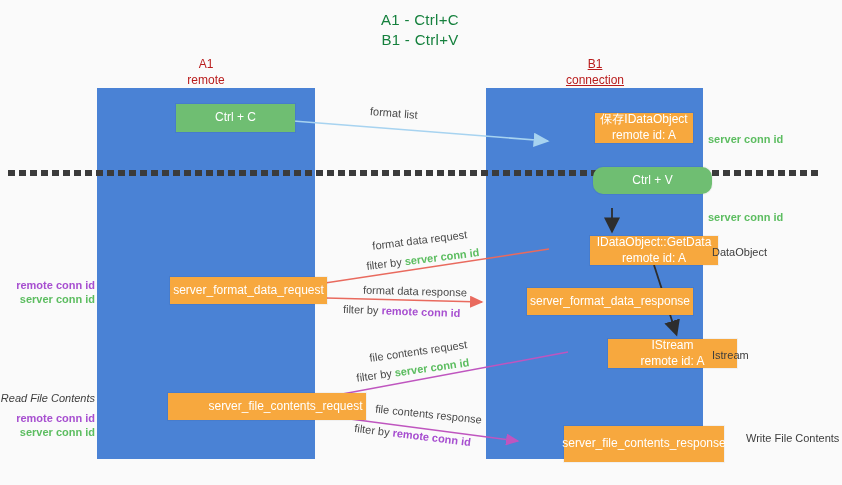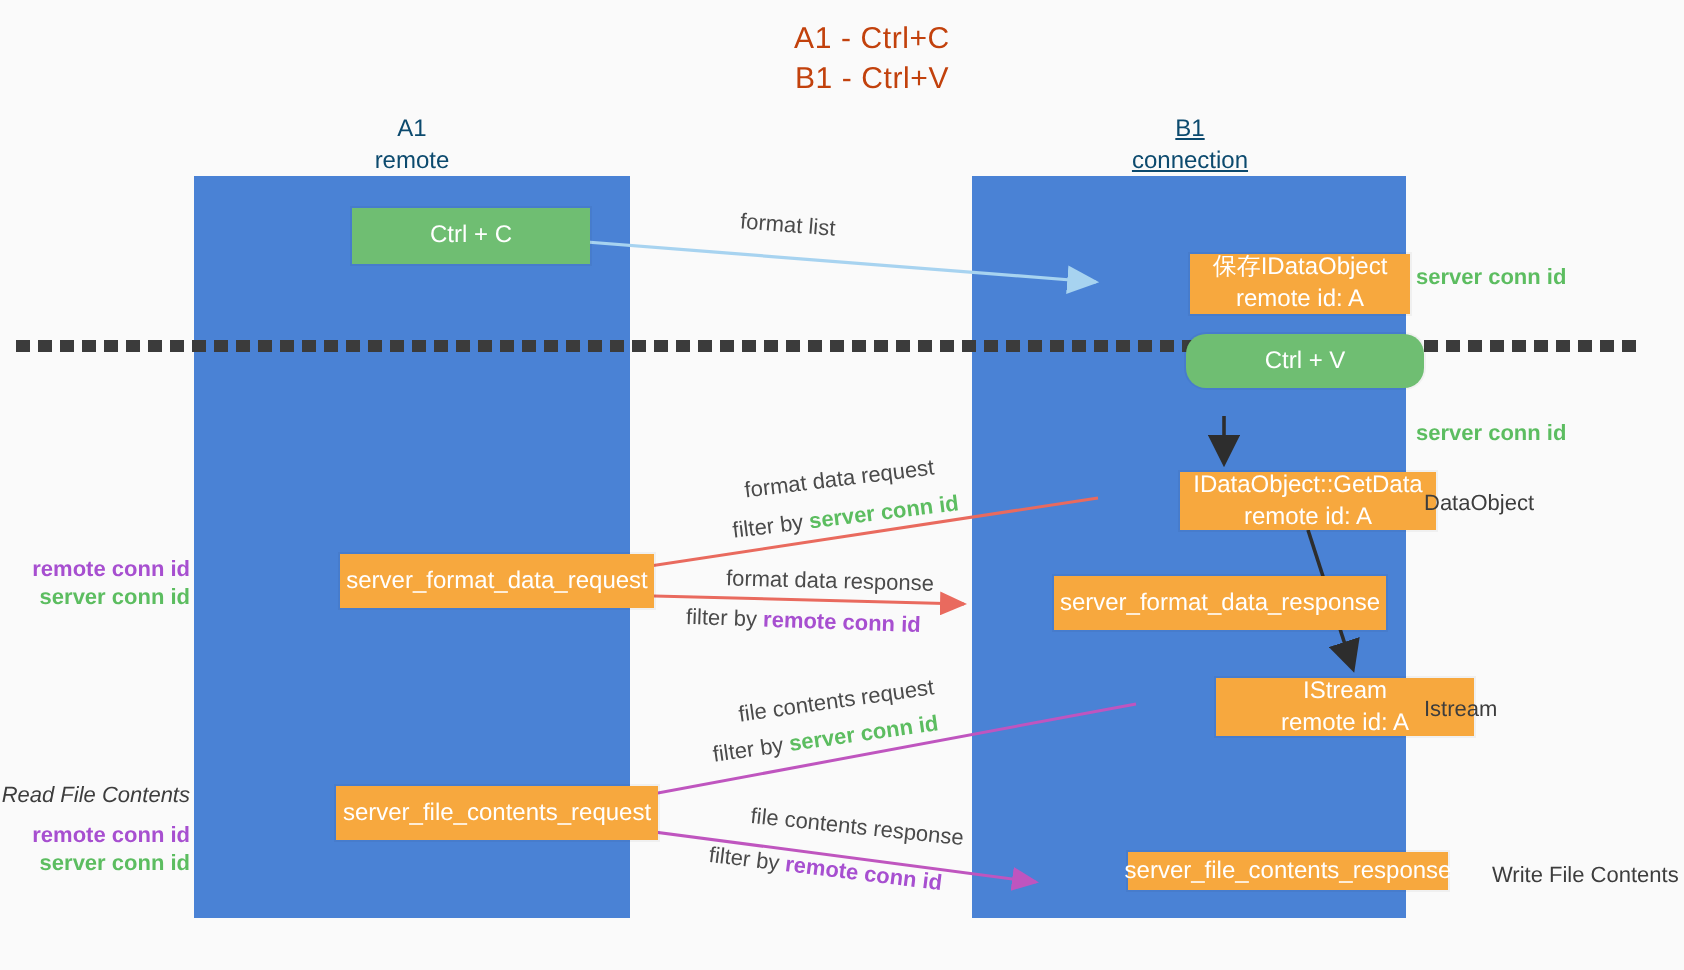--- a/index.html
+++ b/index.html
@@ -5,25 +5,25 @@
   html,body{margin:0;padding:0;}
   body{
     font-family:"Liberation Sans","DejaVu Sans",sans-serif;
     background:#fafafa;
     -webkit-font-smoothing:antialiased;
   }
   .stage{
     position:relative;width:842px;height:485px;background:#fafafa;overflow:hidden;
   }
   .title{
-    position:absolute;left:346px;top:10px;width:180px;text-align:center;
-    color:#c2410c;font-size:15px;line-height:1.35;letter-spacing:.3px;
+    position:absolute;left:330px;top:10px;width:180px;text-align:center;
+    color:#15803d;font-size:15px;line-height:1.35;letter-spacing:.3px;
   }
   .lane-header{
-    position:absolute;text-align:center;color:#0c4a6e;font-size:12px;line-height:1.35;
+    position:absolute;text-align:center;color:#b91c1c;font-size:12px;line-height:1.35;
   }
   .lane{
     position:absolute;top:88px;height:371px;background:#4a82d5;z-index:1;
   }
   .lane-a1{left:97px;width:218px;}
   .lane-b1{left:486px;width:217px;}
   .dotted-line{
     position:absolute;left:8px;top:170px;width:814px;height:6px;z-index:2;
     background:repeating-linear-gradient(to right,#3b3b3b 0 7px,transparent 7px 11px);
   }
@@ -93,21 +93,21 @@
     <line x1="549" y1="249" x2="292" y2="288" stroke="#e96a5e" stroke-width="1.5" marker-end="url(#ah-red)"></line>
     <line x1="287" y1="297" x2="482" y2="302" stroke="#e96a5e" stroke-width="1.5" marker-end="url(#ah-red)"></line>
     <line x1="568" y1="352" x2="294" y2="403" stroke="#bf55bf" stroke-width="1.5" marker-end="url(#ah-mag)"></line>
     <line x1="289" y1="411" x2="518" y2="441" stroke="#bf55bf" stroke-width="1.5" marker-end="url(#ah-mag)"></line>
   </svg>
 
   <div class="node green" style="left:136px;top:104px;width:119px;height:28px;">
     <span>Ctrl + C</span>
   </div>
 
-  <div class="node orange" style="left:555px;top:127px;width:110px;height:30px;align-items:center;">
+  <div class="node orange" style="left:555px;top:113px;width:98px;height:30px;align-items:center;">
     <span>保存IDataObject</span>
     <span>remote id: A</span>
   </div>
 
   <div class="node green" style="left:553px;top:167px;width:119px;height:27px;border-radius:10px;">
     <span>Ctrl + V</span>
   </div>
 
   <div class="node orange" style="left:550px;top:236px;width:128px;height:29px;">
     <span>IDataObject::GetData</span>
@@ -120,25 +120,25 @@
 
   <div class="node orange" style="left:487px;top:288px;width:166px;height:27px;">
     <span>server_format_data_response</span>
   </div>
 
   <div class="node orange" style="left:568px;top:339px;width:129px;height:29px;">
     <span>IStream</span>
     <span>remote id: A</span>
   </div>
 
-  <div class="node orange" style="left:128px;top:393px;width:161px;height:27px;">
+  <div class="node orange" style="left:128px;top:393px;width:161px;height:27px;padding-left:37px;">
     <span>server_file_contents_request</span>
   </div>
 
-  <div class="node orange" style="left:524px;top:426px;width:160px;height:19px;">
+  <div class="node orange" style="left:524px;top:426px;width:160px;height:36px;">
     <span>server_file_contents_response</span>
   </div>
 
   <div class="mid-label" style="left:370px;top:107px;transform:rotate(4.5deg);">format list</div>
 
   <div class="mid-label" style="left:372px;top:234px;transform:rotate(-7deg);">format data request</div>
   <div class="mid-label" style="left:366px;top:253px;transform:rotate(-7deg);">
     <span>filter by </span><span class="green-text">server conn id</span>
   </div>
 

